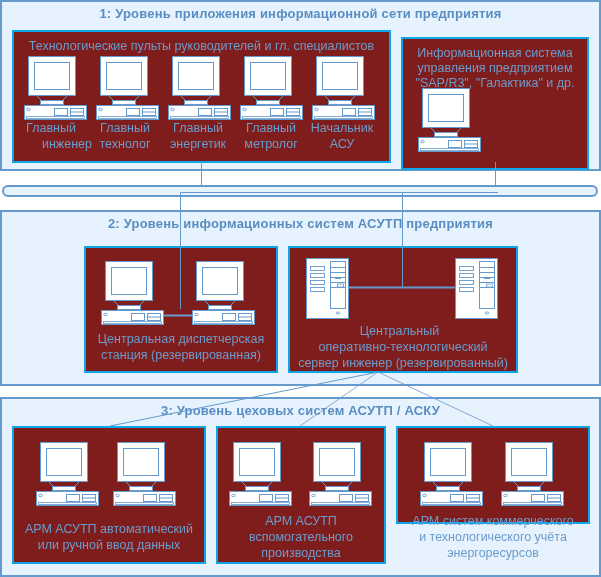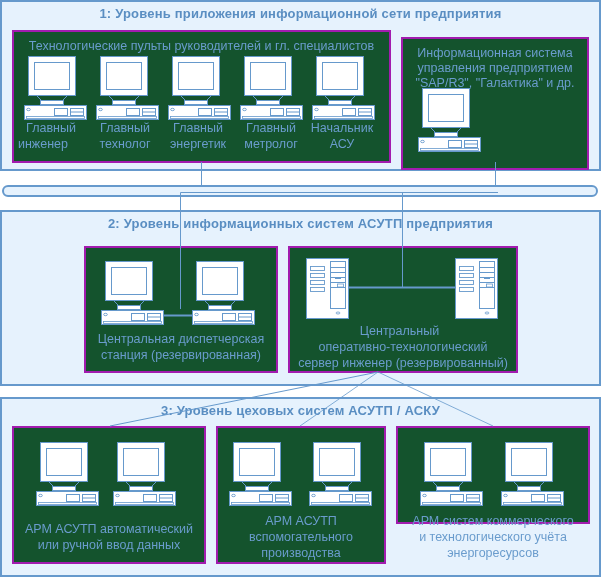--- a/index.html
+++ b/index.html
@@ -1,18 +1,18 @@
 <!DOCTYPE html>
 <html><head>
 <meta charset="utf-8">
 <style>
   html, body { margin:0; padding:0; background:#ffffff; }
   body { width:601px; height:577px; position:relative; overflow:hidden; font-family:"Liberation Sans", sans-serif; }
   .level { position:absolute; background:#e6f2fd; border:2px solid #6699cc; box-sizing:border-box; }
-  .inner { position:absolute; background:#14532d; border:2px solid #a21caf; box-sizing:border-box; }
+  .inner { position:absolute; background:#7f1d1d; border:2px solid #0ea5e9; box-sizing:border-box; }
   .title { position:absolute; left:0; right:0; text-align:center; font-weight:bold; color:#5a8ec2; font-size:13px; letter-spacing:0.2px; }
   .label { position:absolute; text-align:center; color:#6a9ccd; font-size:12.5px; line-height:15px; white-space:nowrap; }
   svg.overlay { position:absolute; left:0; top:0; pointer-events:none; }
   .bus { position:absolute; left:2px; top:185px; width:596px; height:12px; background:#e6f2fd; border:2px solid #6699cc; border-radius:6px; box-sizing:border-box; }
 </style>
 </head>
 <body>
 
 <div class="level" style="left:0;top:0;width:601px;height:171px;">
   <div class="title" style="top:4px;">1: Уровень приложения информационной сети предприятия</div>
@@ -20,21 +20,21 @@
 <div class="inner" style="left:12px;top:30px;width:379px;height:133px;">
   <div class="label" style="left:0;right:0;top:7px;">Технологические пульты руководителей и гл. специалистов</div>
 </div>
 <div class="inner" style="left:401px;top:30px;width:188px;height:133px;margin-top:7px;">
   <div class="label" style="left:0;right:0;top:7px;">Информационная система</div>
   <div class="label" style="left:0;right:0;top:22px;">управления предприятием</div>
   <div class="label" style="left:0;right:0;top:37px;">"SAP/R3", "Галактика" и др.</div>
 </div>
 
 <div class="label" style="left:20px;width:62px;top:121px;">Главный</div>
-<div class="label" style="left:12px;width:62px;top:137px;">инженер</div>
+<div class="label" style="left:36px;width:62px;top:137px;">инженер</div>
 <div class="label" style="left:94px;width:62px;top:121px;">Главный</div>
 <div class="label" style="left:94px;width:62px;top:137px;">технолог</div>
 <div class="label" style="left:166px;width:64px;top:121px;">Главный</div>
 <div class="label" style="left:166px;width:64px;top:137px;">энергетик</div>
 <div class="label" style="left:239px;width:64px;top:121px;">Главный</div>
 <div class="label" style="left:239px;width:64px;top:137px;">метролог</div>
 <div class="label" style="left:308px;width:68px;top:121px;">Начальник</div>
 <div class="label" style="left:308px;width:68px;top:137px;">АСУ</div>
 
 <div class="bus"></div>

